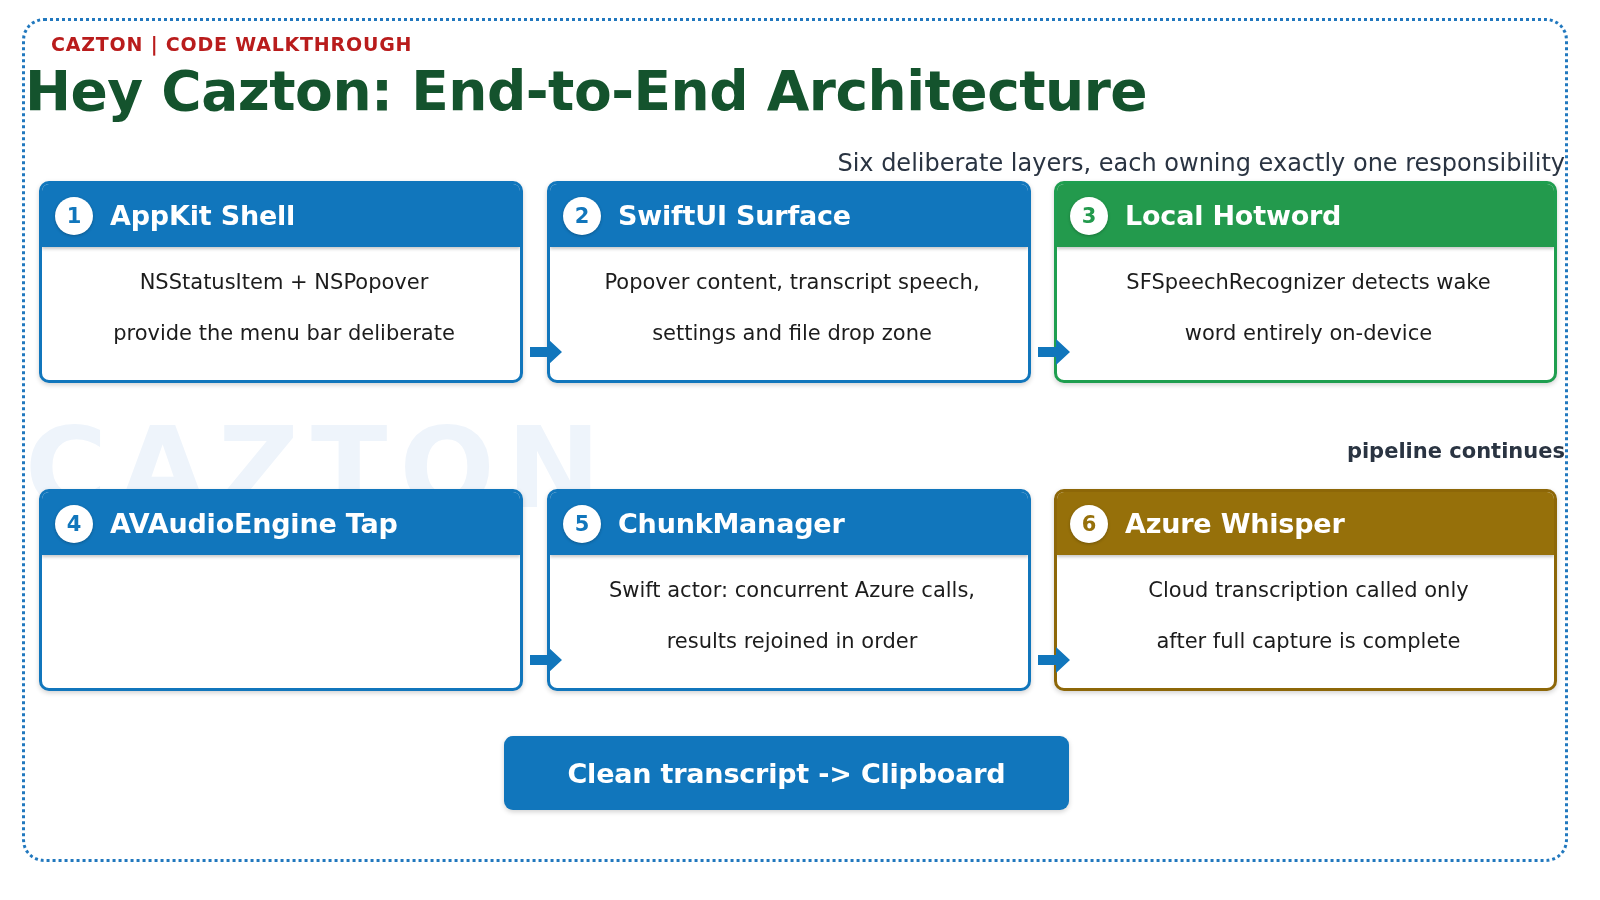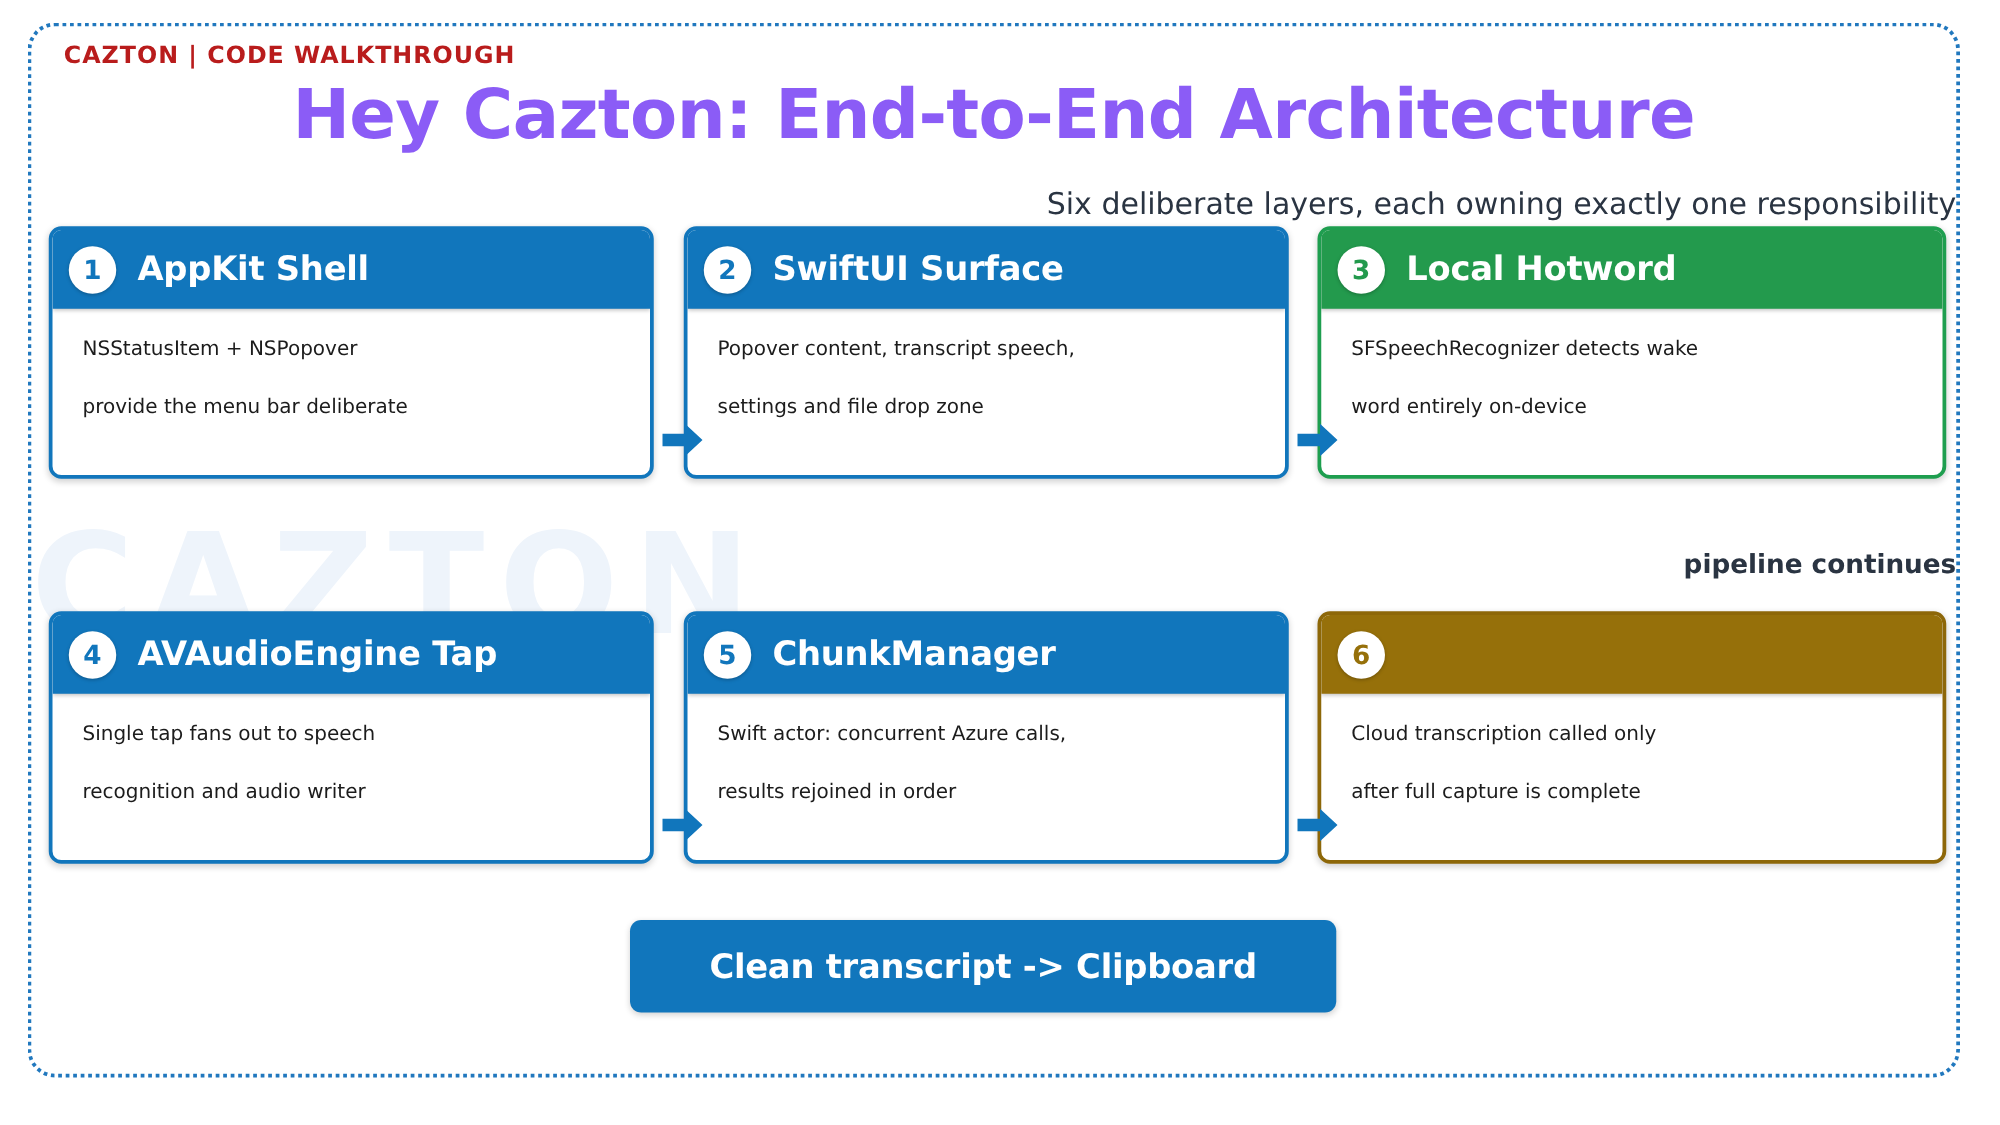--- a/index.html
+++ b/index.html
@@ -48,25 +48,25 @@
     letter-spacing: 0.8px;
     color: #b91c1c;
     z-index: 3;
   }
 
   .title {
     position: absolute;
     left: 0;
     top: 38px;
     width: 100%;
-    text-align: center;
+    text-align: left;
     font-size: 55px;
     font-weight: 700;
     letter-spacing: -0.5px;
-    color: #8b5cf6;
+    color: #14532d;
     z-index: 3;
   }
 
   .subtitle {
     position: absolute;
     left: 0;
     top: 128px;
     width: 100%;
     text-align: right;
     font-size: 24px;
@@ -137,25 +137,26 @@
     font-size: 27px;
     font-weight: 700;
     color: #ffffff;
     letter-spacing: -0.2px;
   }
 
   .card-body {
     padding: 24px 18px 0 24px;
   }
   .card-line {
-    font-size: 16px;
+    font-size: 21px;
     color: #1c1c1c;
     line-height: 1.05;
     margin-bottom: 29px;
     white-space: nowrap;
+    text-align: center;
   }
   .card-line:last-child { margin-bottom: 0; }
 
   
   .arrow {
     position: absolute;
     width: 36px;
     height: 30px;
     z-index: 4;
   }
@@ -261,24 +262,20 @@
 
   <div class="pipeline-label">pipeline continues</div>
 
   <div class="row row-2">
 
     <div class="card col-0">
       <div class="card-head">
         <div class="badge">4</div>
         <div class="card-title">AVAudioEngine Tap</div>
       </div>
-      <div class="card-body">
-        <div class="card-line">Single tap fans out to speech</div>
-        <div class="card-line">recognition and audio writer</div>
-      </div>
     </div>
 
     <div class="arrow a-1">
       <svg viewBox="0 0 36 30">
           <path d="M2 10 L20 10 L20 2 L34 15 L20 28 L20 20 L2 20 Z" fill="#1176bc"></path>
         </svg>
     </div>
 
     <div class="card col-1">
       <div class="card-head">
@@ -293,20 +290,21 @@
 
     <div class="arrow a-2">
       <svg viewBox="0 0 36 30">
           <path d="M2 10 L20 10 L20 2 L34 15 L20 28 L20 20 L2 20 Z" fill="#1176bc"></path>
         </svg>
     </div>
 
     <div class="card col-2 gold">
       <div class="card-head">
         <div class="badge">6</div>
+        <div class="card-title">Azure Whisper</div>
       </div>
       <div class="card-body">
         <div class="card-line">Cloud transcription called only</div>
         <div class="card-line">after full capture is complete</div>
       </div>
     </div>
 
   </div>
 
   <div class="cta">Clean transcript -&gt; Clipboard</div>

